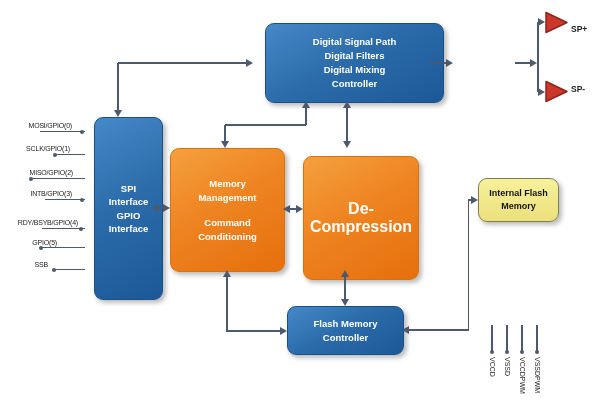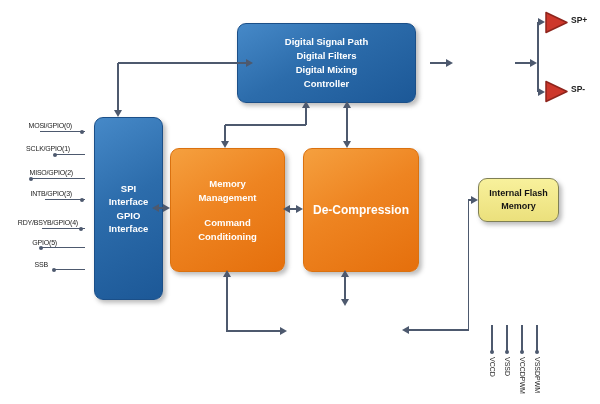--- a/index.html
+++ b/index.html
@@ -41,44 +41,48 @@
 
 <div class="canvas">
 
   <div class="blk blue" style="left:94px;top:117px;width:67px;height:181px;font-size:9.5px;line-height:13.5px">
     <span class="bl">SPI</span>
     <span class="bl">Interface</span>
     <span class="bl">GPIO</span>
     <span class="bl">Interface</span>
   </div>
 
-  <div class="blk blue" style="left:237px;top:23px;width:177px;height:78px;font-size:9.5px;line-height:14px">
+  <div class="blk blue" style="left:265px;top:23px;width:177px;height:78px;font-size:9.5px;line-height:14px">
     <span class="bl">Digital Signal Path</span>
     <span class="bl">Digital Filters</span>
     <span class="bl">Digital Mixing</span>
     <span class="bl">Controller</span>
   </div>
 
 
   <div class="blk orange" style="left:170px;top:148px;width:113px;height:122px;font-size:9.5px;line-height:13.5px">
     <span class="bl">Memory</span>
     <span class="bl">Management</span>
     <span class="bl gap">Command</span>
     <span class="bl">Conditioning</span>
   </div>
 
-  <div class="blk orange" style="left:303px;top:148px;width:114px;height:122px;font-size:12px">
+  <div class="blk orange" style="left:303px;top:156px;width:114px;height:122px;font-size:16px">
     <span class="bl">De-Compression</span>
   </div>
 
   <div class="blk yellow" style="left:478px;top:178px;width:79px;height:42px;font-size:9px;line-height:13px">
     <span class="bl">Internal Flash</span>
     <span class="bl">Memory</span>
   </div>
 
+  <div class="blk blue" style="left:287px;top:306px;width:115px;height:47px;font-size:9.5px;line-height:14px">
+    <span class="bl">Flash Memory</span>
+    <span class="bl">Controller</span>
+  </div>
 
 
   <div class="cn">
     <span class="ln" style="left:118px;top:62.25px;width:128px;height:1.5px"></span>
     <span class="ah ah-r" style="left:246px;top:59px"></span>
     <span class="ln" style="left:117.25px;top:63px;width:1.5px;height:47px"></span>
     <span class="ah ah-d" style="left:114px;top:110px"></span>
   </div>
 
   <div class="cn">
@@ -139,21 +143,21 @@
     <span class="ln" style="left:537.25px;top:22px;width:1.5px;height:70px"></span>
     <span class="ln" style="left:538px;top:21.25px;width:3px;height:1.5px"></span>
     <span class="ah ah-r" style="left:538px;top:18px"></span>
     <span class="ln" style="left:538px;top:91.25px;width:3px;height:1.5px"></span>
     <span class="ah ah-r" style="left:538px;top:88px"></span>
   </div>
 
   <svg class="amp" style="left:545px;top:11px" width="24" height="23">
     <polygon points="1,1.5 22,11.5 1,21.5" fill="#cd372b" stroke="#8e241c" stroke-width="1.5" stroke-linejoin="round"></polygon>
   </svg>
-  <span class="splabel" style="left:571px;top:15px">SP+</span>
+  <span class="splabel" style="left:571px;top:24px">SP+</span>
 
   <svg class="amp" style="left:545px;top:80px" width="24" height="23">
     <polygon points="1,1.5 22,11.5 1,21.5" fill="#cd372b" stroke="#8e241c" stroke-width="1.5" stroke-linejoin="round"></polygon>
   </svg>
   <span class="splabel" style="left:571px;top:84px">SP-</span>
 
   <div class="cn">
     <span class="pin-label" style="left:20px;top:122px;width:52px">MOSI/GPIO(0)</span>
     <span class="ln" style="left:40px;top:131.3px;width:45px;height:1.2px"></span>
     <span class="dot" style="left:80px;top:130px"></span>

